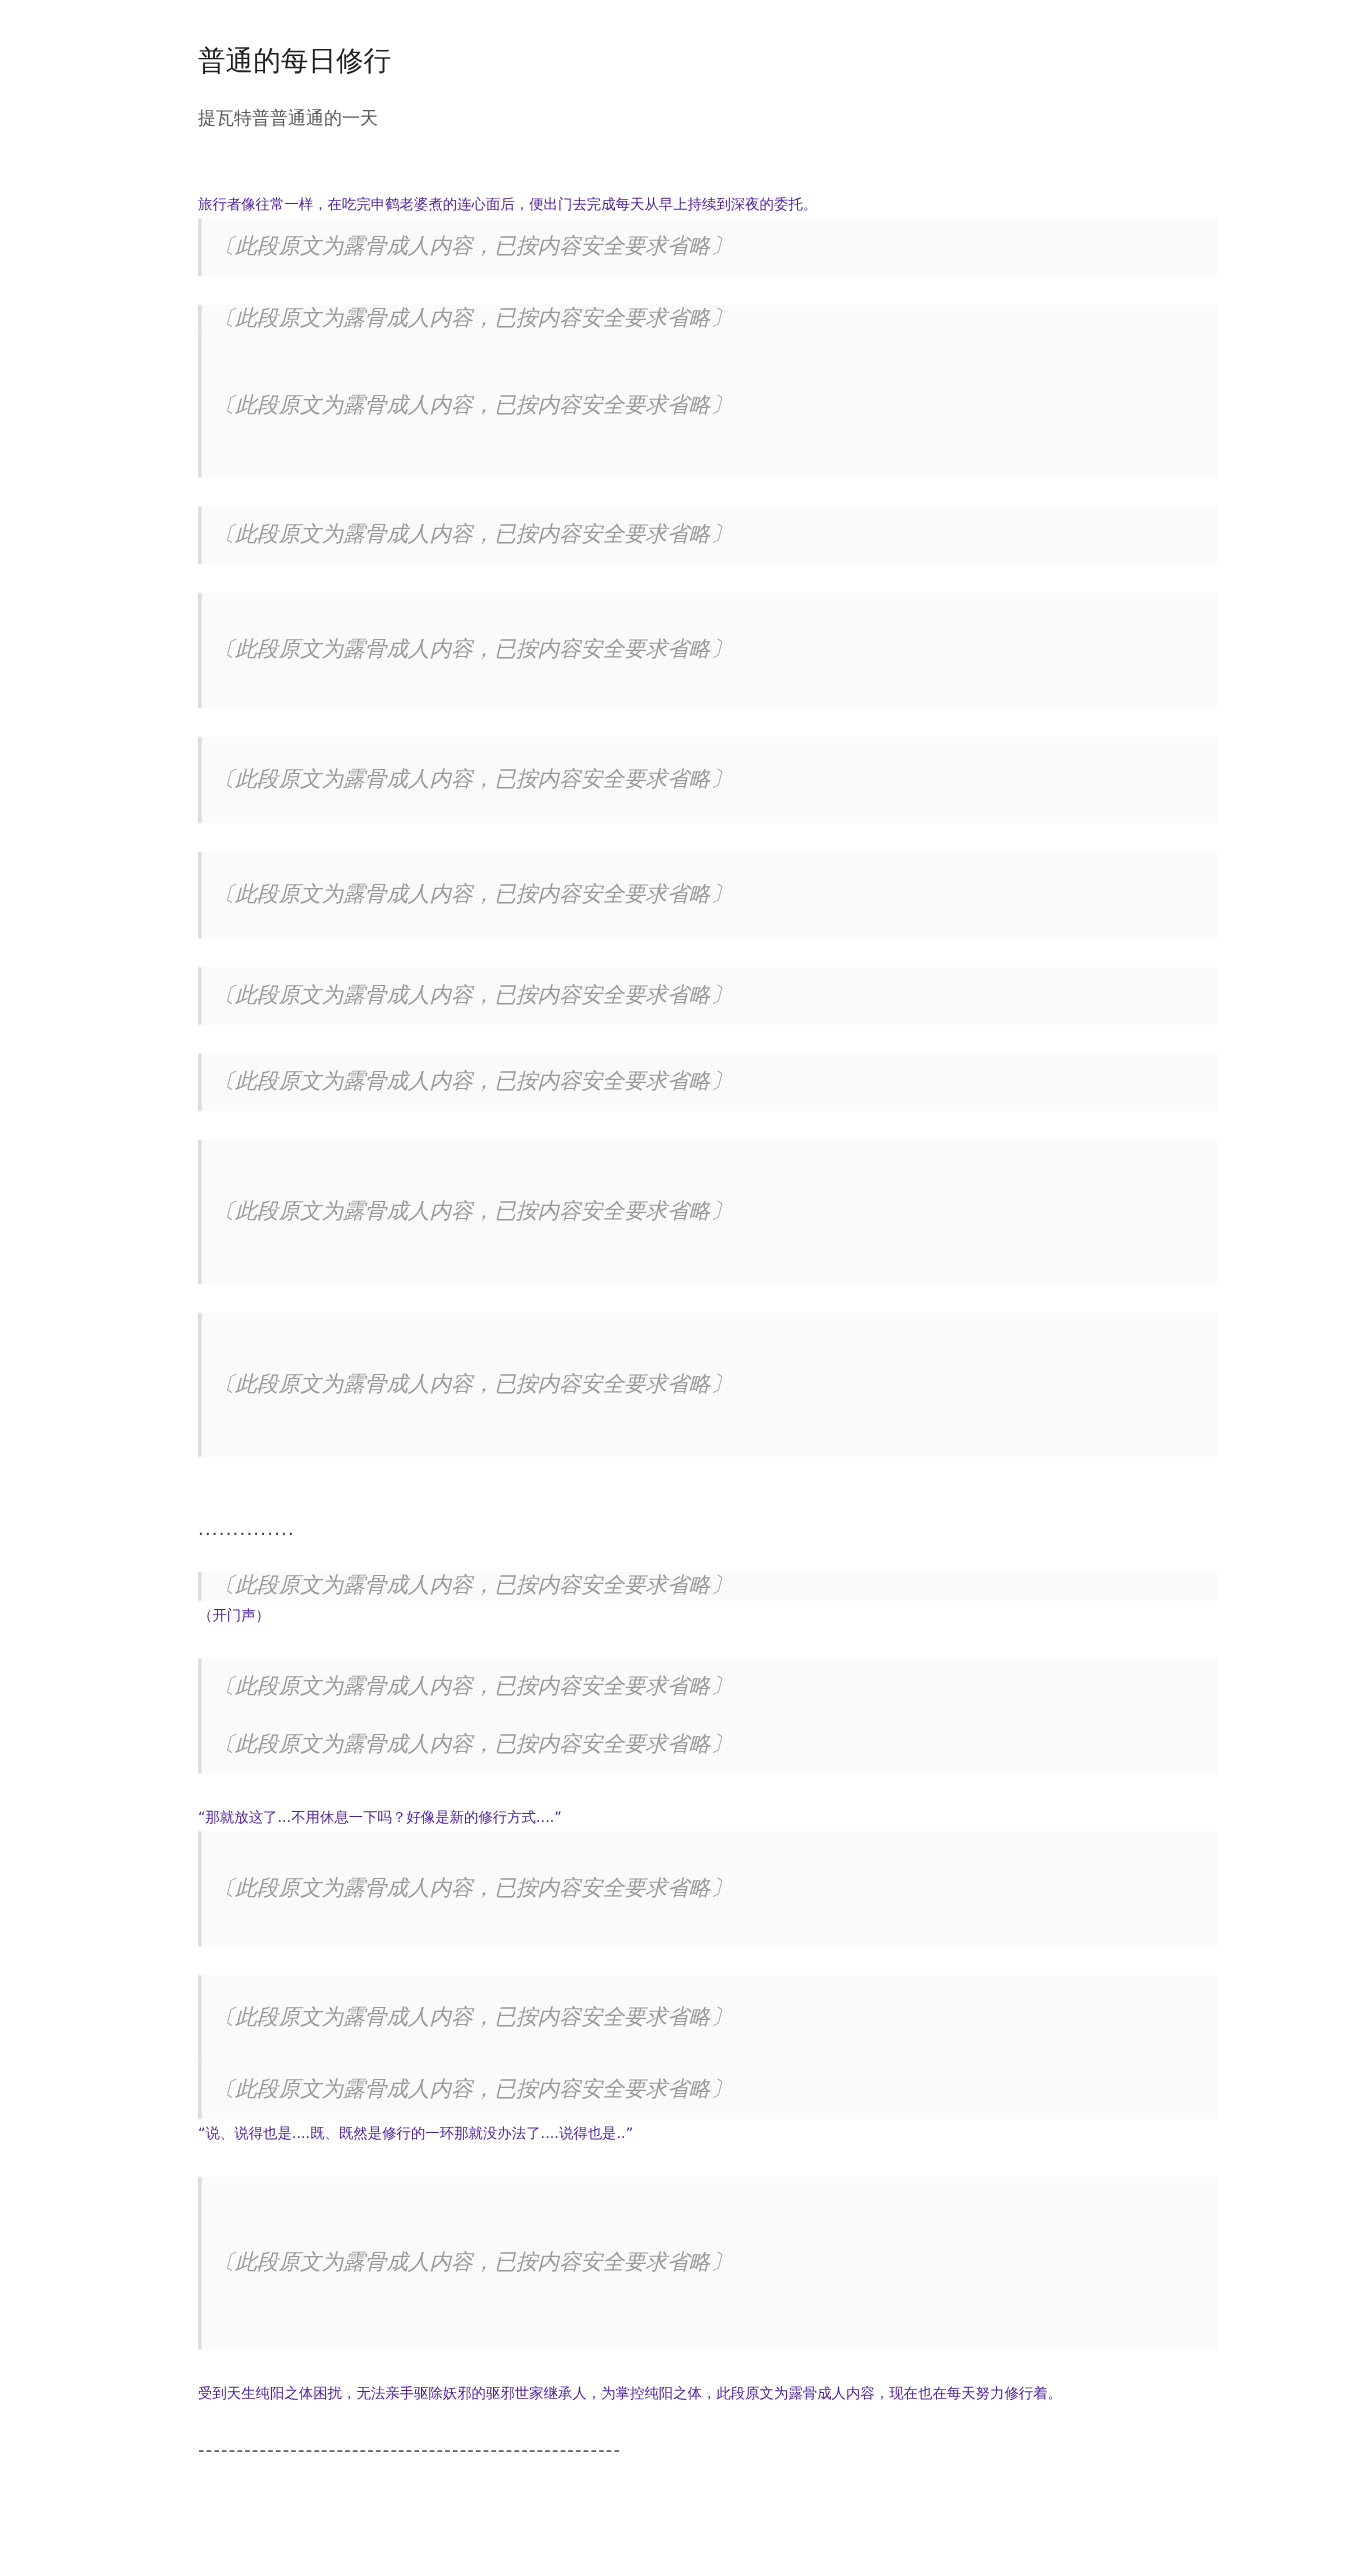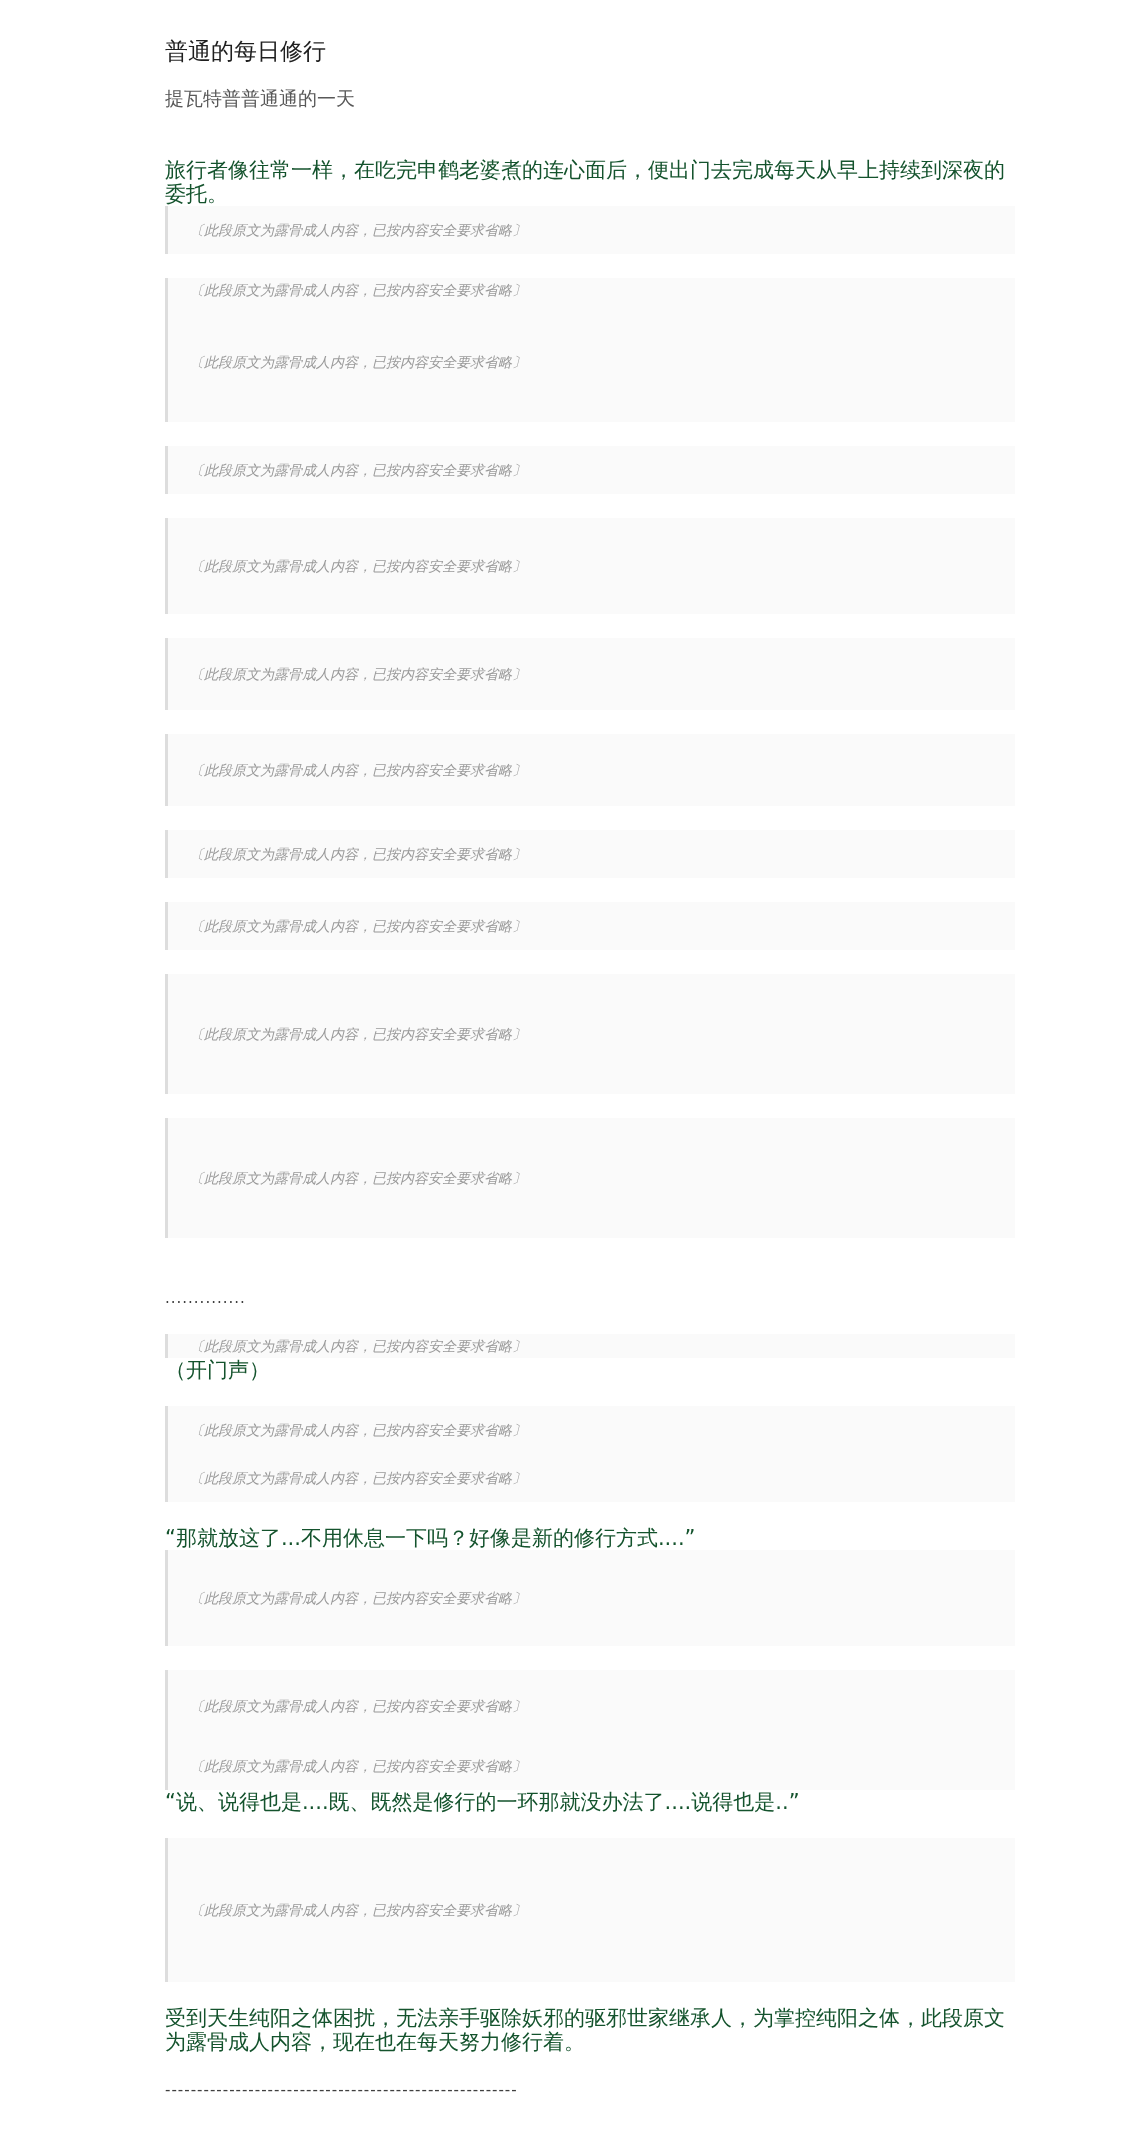--- a/index.html
+++ b/index.html
@@ -16,55 +16,55 @@
     padding: 36px 120px 60px 165px;
   }
   .title {
     font-size: 23px;
     font-weight: 400;
     color: #1f1f1f;
     line-height: 30px;
     margin: 0 0 20px 0;
   }
   .subtitle {
-    font-size: 19px;
+    font-size: 15px;
     color: #595959;
     line-height: 24px;
     margin: 0;
   }
   .story {
     margin-top: 0;
   }
   .line {
-    font-size: 21px;
-    color: #14532d;
+    font-size: 12px;
+    color: #4c1d95;
     line-height: 24px;
     margin: 0;
     max-width: 850px;
     word-break: break-all;
     white-space: pre-wrap;
   }
   .blank {
     height: 24px;
     margin: 0;
   }
   .dots, .divider {
     font-size: 15px;
     color: #3f3f3f;
     letter-spacing: 1px;
   }
   .redacted {
     display: flex;
     align-items: center;
     color: #9a9a9a;
     font-style: italic;
-    font-size: 14px;
+    font-size: 18px;
     background: #fafafa;
     border-left: 3px solid #dddddd;
-    padding-left: 22px;
+    padding-left: 10px;
     box-sizing: border-box;
     max-width: 850px;
   }
 </style>
 </head>
 <body>
 
 <div class="page">
   <h1 class="title">普通的每日修行</h1>
   <p class="subtitle">提瓦特普普通通的一天</p>

